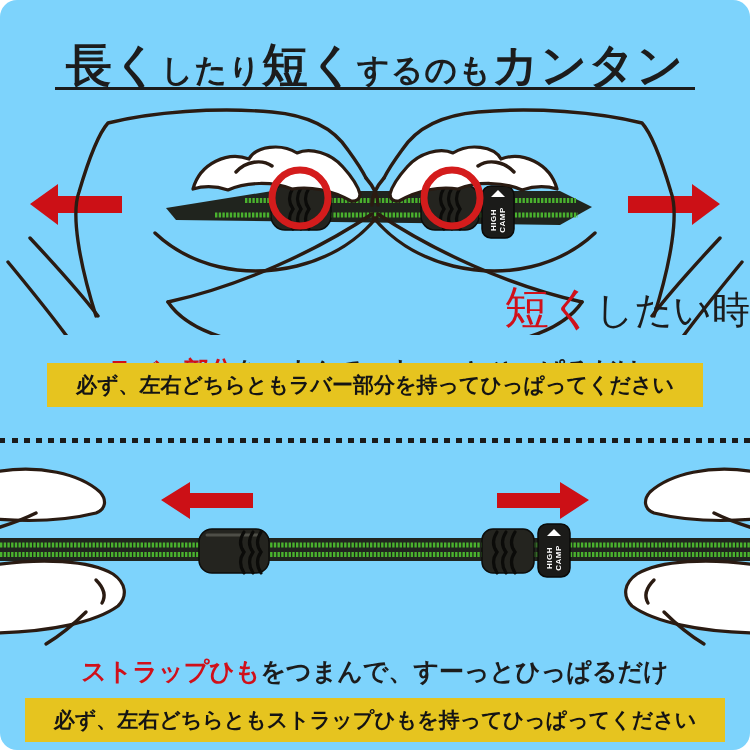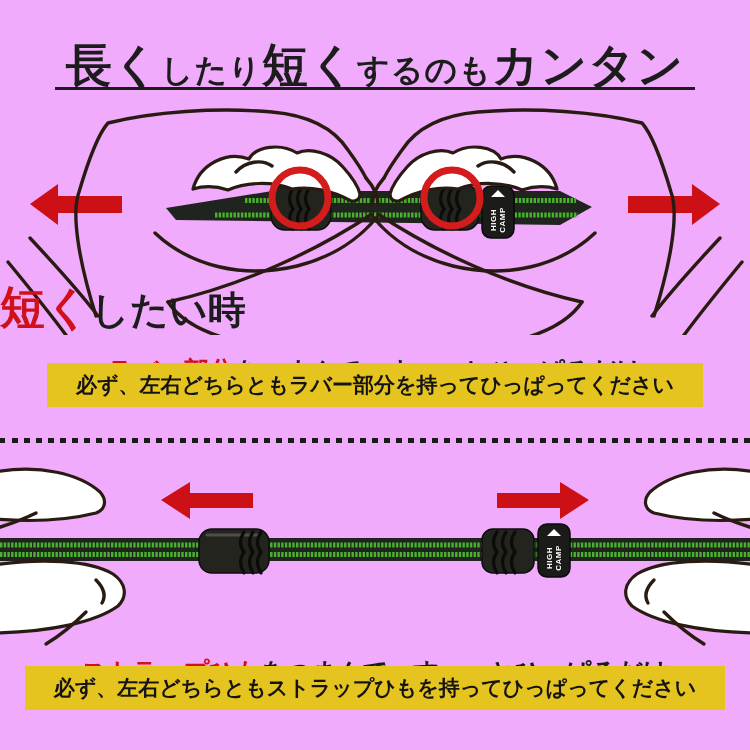--- a/index.html
+++ b/index.html
@@ -1,43 +1,43 @@
 <!DOCTYPE html>
 <html><head>
 <meta charset="utf-8">
 <style>
   html,body{margin:0;padding:0;background:#ffffff;}
   .canvas{
-    position:relative;width:750px;height:750px;background:#f0abfc;overflow:hidden;
-    font-family:"Liberation Sans","DejaVu Sans",sans-serif;color:#1c1c1c;
+    position:relative;width:750px;height:750px;background:#7dd3fc;overflow:hidden;
+    font-family:"Liberation Sans","DejaVu Sans",sans-serif;color:#1c1c1c;border-radius:17px;
   }
   .abs{position:absolute;}
   
   .title{top:14px;left:0;width:750px;text-align:center;font-weight:700;
          white-space:nowrap;line-height:60px;letter-spacing:1px;}
   .t-big{font-size:46px;}
   .t-small{font-size:32px;}
   .title-rule{top:87px;left:55px;width:640px;height:3px;background:#1c1c1c;}
   
-  .section-h{width:750px;text-align:left;font-weight:700;white-space:nowrap;line-height:48px;}
+  .section-h{width:750px;text-align:right;font-weight:400;white-space:nowrap;line-height:48px;}
   .section-h .em{color:#d0101a;font-size:45px;}
   .section-h .rest{color:#1c1c1c;font-size:38px;}
   .h-shorten{top:264px;}
   .h-lengthen{top:581px;}
   
   .instr{width:750px;text-align:center;font-weight:700;font-size:25px;white-space:nowrap;}
   .instr .em{color:#d0101a;}
   .instr-shorten{top:329px;}
   .instr-lengthen{top:630px;}
   
   .banner-row{width:750px;text-align:center;}
   .banner{display:inline-block;background:#e6c41f;color:#141414;font-weight:700;
           font-size:21px;padding:8px 29px;white-space:nowrap;}
   .banner-shorten{top:363px;}
-  .banner-lengthen{top:666px;}
+  .banner-lengthen{top:698px;}
   
   .divider{top:438px;left:0;width:750px;height:5px;
            background:repeating-linear-gradient(90deg,#1b1b1b 0 5.5px,transparent 5.5px 12px);}
   
   .fig-top{top:100px;left:0;}
   .fig-bottom{top:455px;left:0;}
   .hand{stroke:#2a1b12;stroke-width:3.4;fill:none;stroke-linecap:round;stroke-linejoin:round;}
   .hand-fill{stroke:#2a1b12;stroke-width:3.2;fill:#ffffff;stroke-linejoin:round;}
   .arrow{fill:#cc1016;}
   .band{fill:#20241e;}

